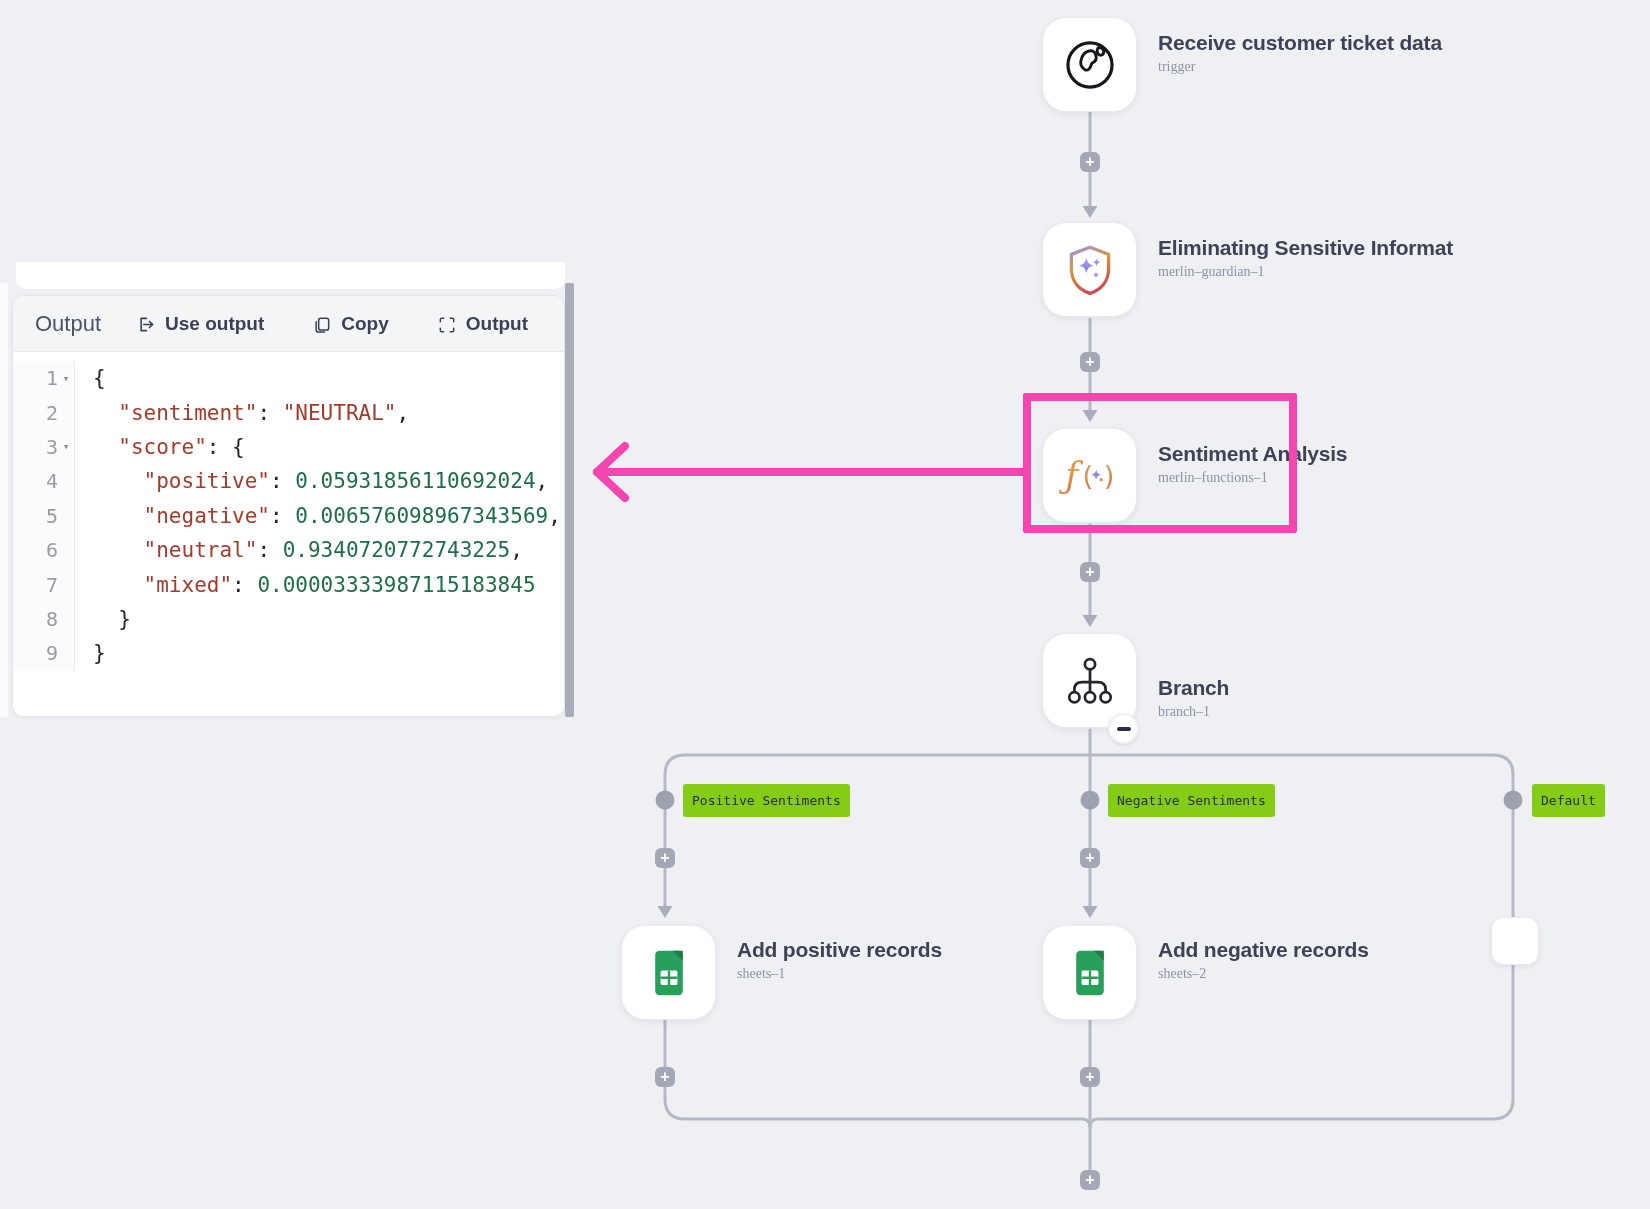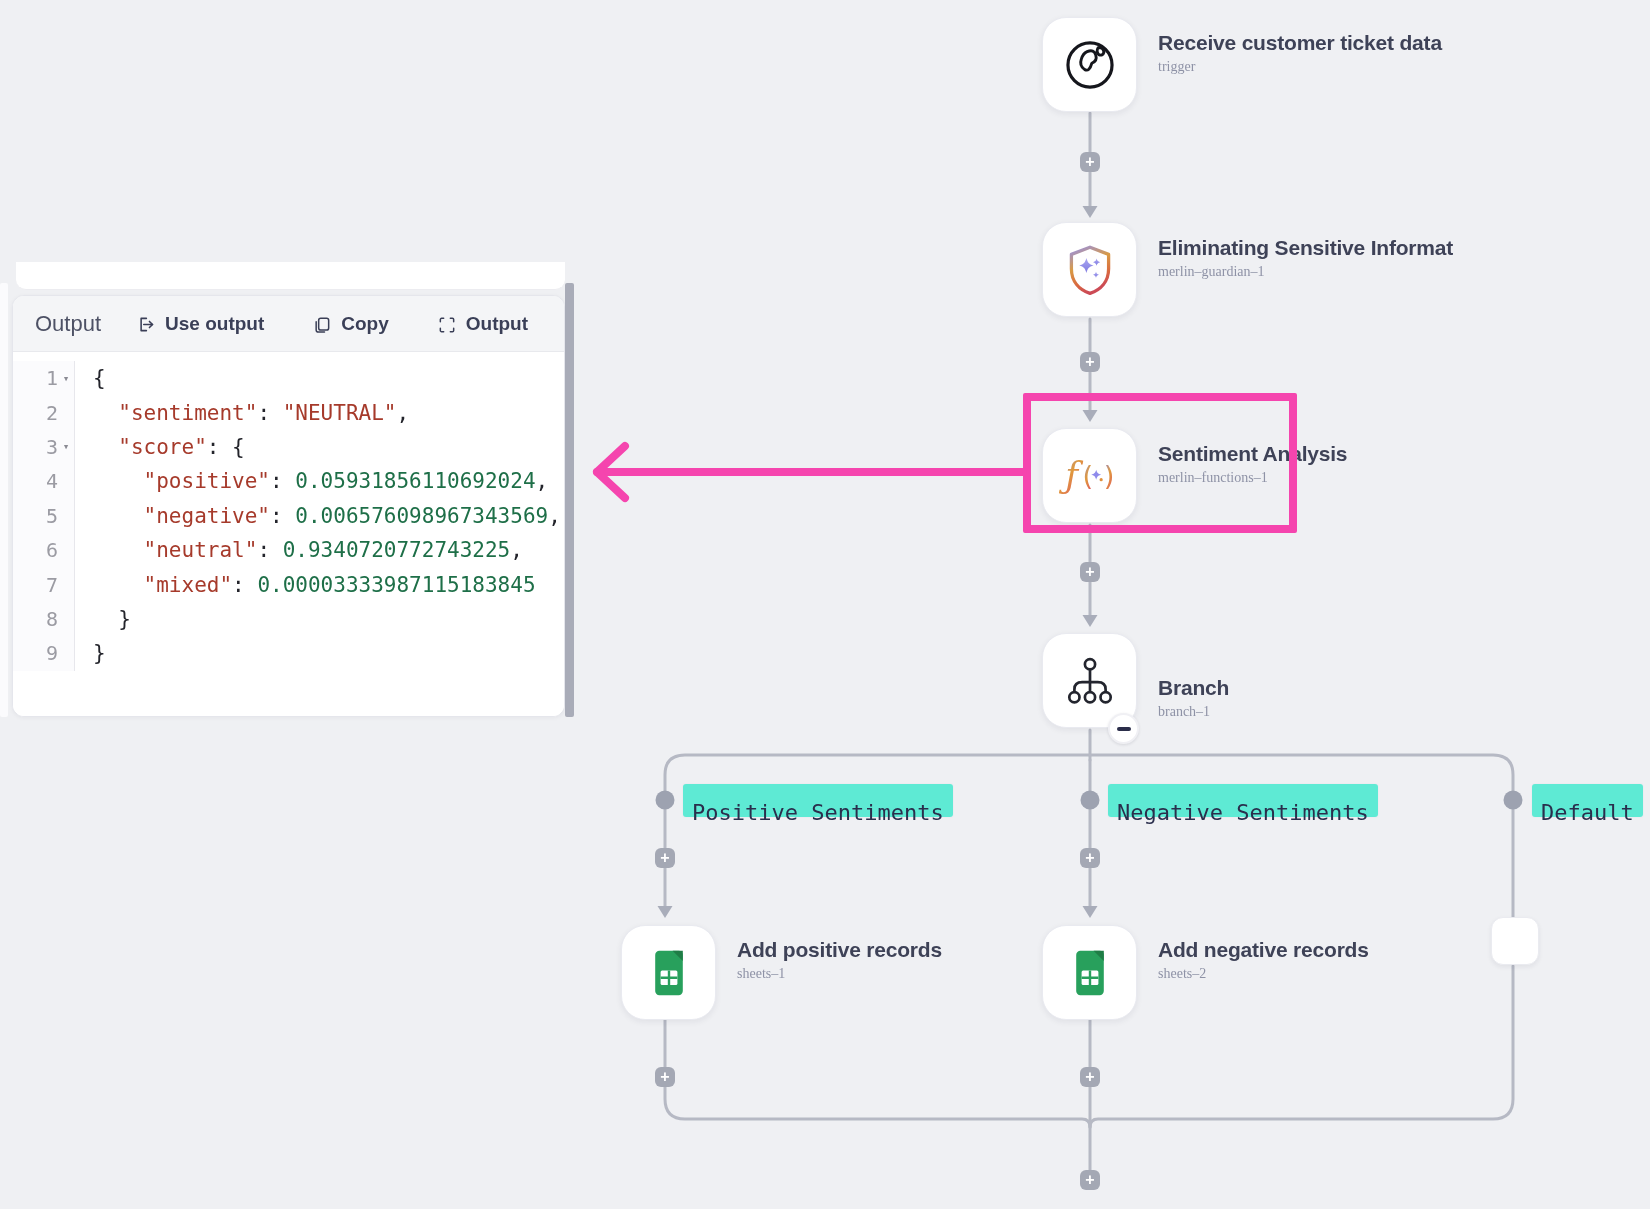--- a/index.html
+++ b/index.html
@@ -31,22 +31,22 @@
     color:#fff;font-size:16px;font-weight:700;display:flex;align-items:center;justify-content:center;
     line-height:1;cursor:pointer;user-select:none}
 
   
   .minus-badge{position:absolute;left:1108px;top:713px;width:31px;height:31px;border-radius:50%;
     background:#fff;border:2px solid #f0f0f4;box-shadow:0 1px 3px rgba(30,30,60,.12);
     display:flex;align-items:center;justify-content:center;cursor:pointer}
   .minus-bar{width:14px;height:4px;border-radius:2px;background:#2b2e4a}
 
   
-  .branch-chip{position:absolute;top:784px;height:33px;line-height:33px;background:#5eead4;border-radius:3px;
-    padding:12px 9px;font-family:"DejaVu Sans Mono",monospace;font-size:22px;color:var(--chip-text);
+  .branch-chip{position:absolute;top:784px;height:33px;line-height:33px;background:#84cc16;border-radius:3px;
+    padding:0 9px;font-family:"DejaVu Sans Mono",monospace;font-size:13px;color:var(--chip-text);
     box-shadow:0 0 0 1px #ececf1;white-space:nowrap;cursor:pointer}
 
   
   .highlight-box{position:absolute;left:1023px;top:393px;width:274px;height:140px;
     border:8px solid var(--accent-pink);border-radius:2px;pointer-events:none}
   .annot-arrow{position:absolute;left:560px;top:430px;pointer-events:none}
   .annot-arrow path{stroke:var(--accent-pink);stroke-width:8;fill:none;stroke-linecap:round;stroke-linejoin:round}
 
   
   .left-edge{position:absolute;left:0;top:283px;width:8px;height:434px;background:#fbfbfd;border-radius:2px}

